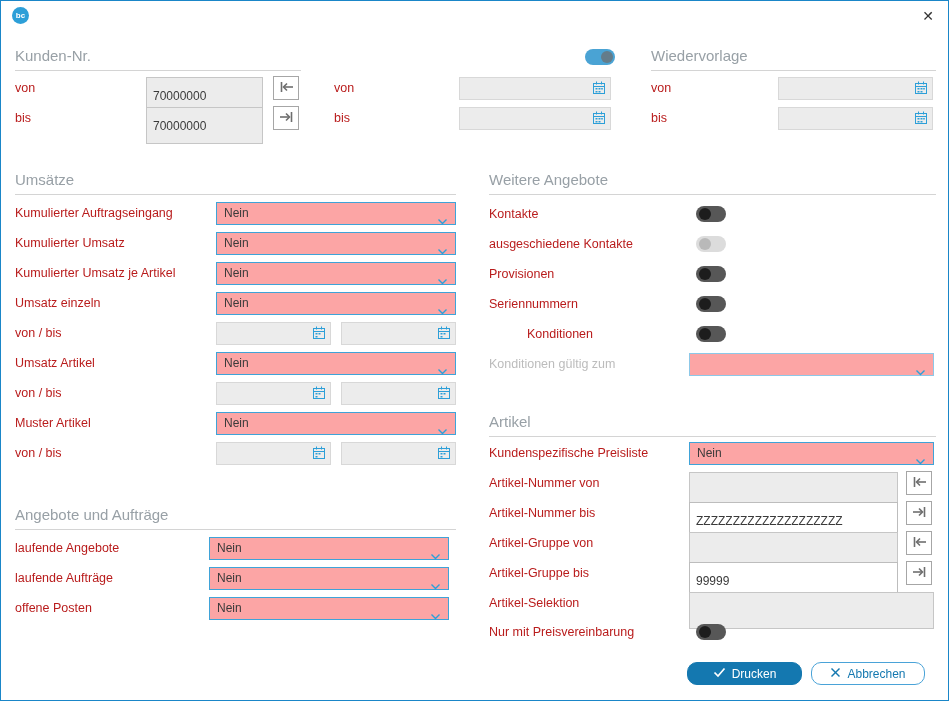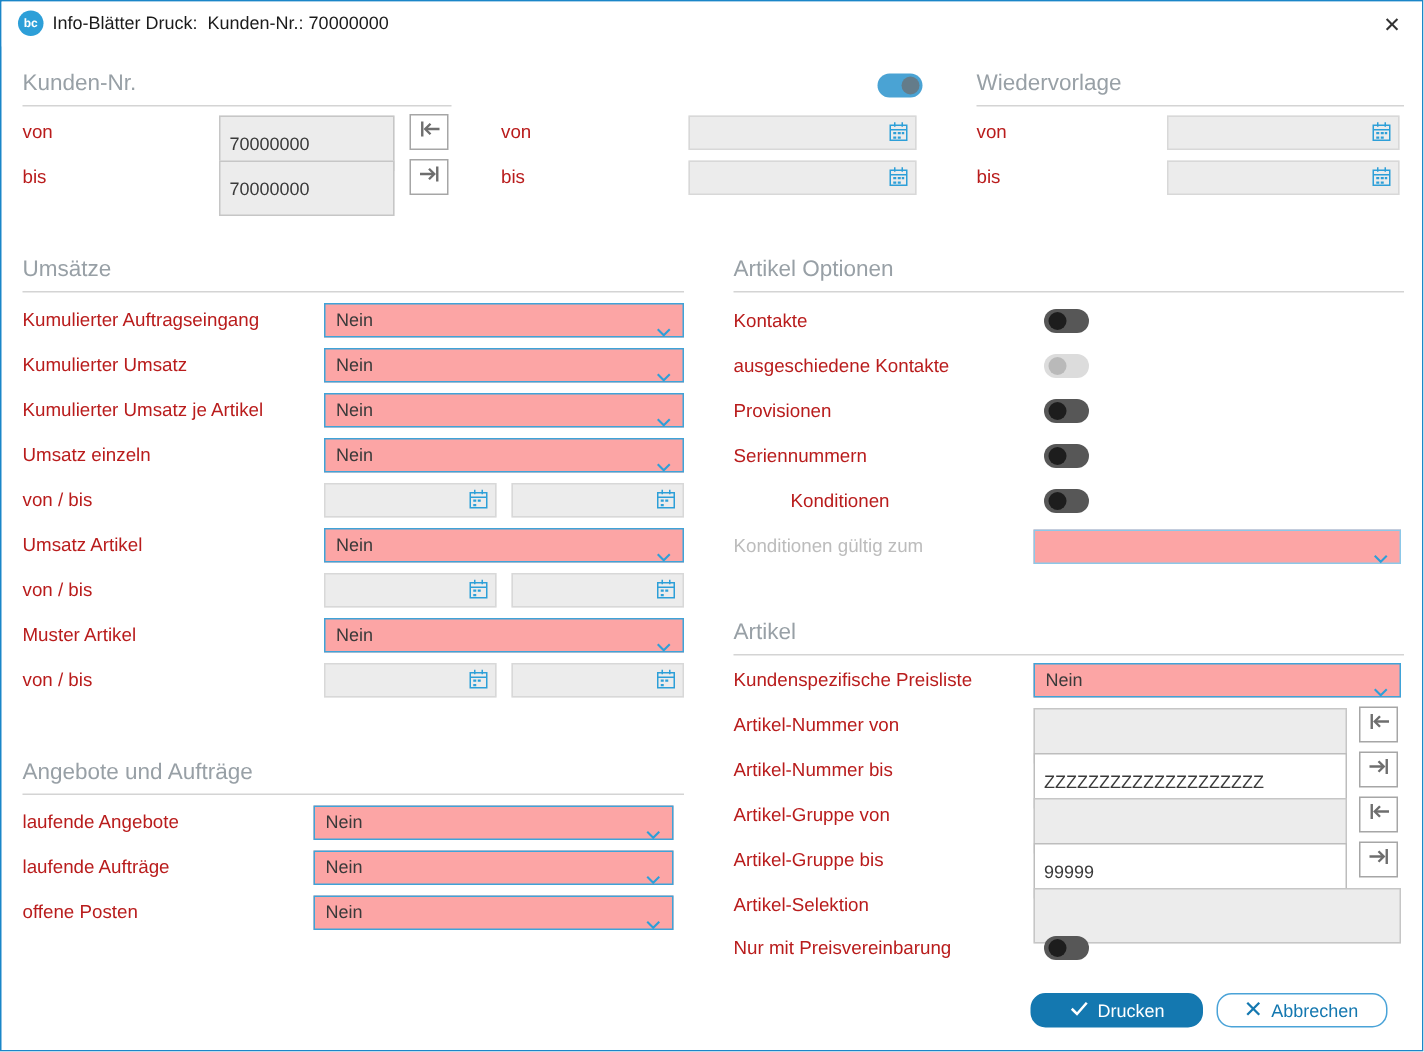--- a/index.html
+++ b/index.html
@@ -48,21 +48,20 @@
   .btn.primary { background:#1478b0; color:#fff; border:1px solid #1478b0; }
   .btn.secondary { background:#fff; color:#1478b0; border:1px solid #4aa3d8; }
 </style>
 </head>
 <body>
 
 <div class="dialog">
 
   <div class="titlebar">
     <div class="logo">bc</div>
-    <div class="title-text">Info-Blätter Druck:  Kunden-Nr.: 70000000</div>
     <div class="close-btn">✕</div>
   </div>
 
   <div class="hdr" style="left:14px; top:46px; width:286px;">Kunden-Nr.</div>
   <div class="label" style="left:14px; top:76px;">von</div>
   <input class="txt" style="left: 145px; top: 76px; width: 117px;" value="70000000">
   <div class="navbtn" style="left:272px; top:75px;">
     <span><svg width="15" height="12" viewBox="0 0 15 12">
           <line x1="2.5" y1="1" x2="2.5" y2="11" stroke="#6e6e6e" stroke-width="1.6"></line>
           <line x1="14" y1="6" x2="5" y2="6" stroke="#6e6e6e" stroke-width="1.6"></line>
@@ -282,21 +281,21 @@
   </div>
 
   <div class="label" style="left:14px; top:596px;">offene Posten</div>
   <div class="dd" style="left:208px; top:596px; width:240px;">
     <span>Nein</span>
     <span class="chev"><svg width="11" height="7" viewBox="0 0 11 7">
           <polyline points="1.5,1.5 5.5,5.5 9.5,1.5" fill="none" stroke="#2d9fd8" stroke-width="1.4"></polyline>
         </svg></span>
   </div>
 
-  <div class="hdr" style="left:488px; top:170px; width:447px;">Artikel Optionen</div>
+  <div class="hdr" style="left:488px; top:170px; width:447px;">Weitere Angebote</div>
 
   <div class="label" style="left:488px; top:202px;">Kontakte</div>
   <div class="toggle off" style="left:695px; top:205px;">
       <div class="knob"></div>
     </div>
 
   <div class="label" style="left:488px; top:232px;">ausgeschiedene Kontakte</div>
   <div class="toggle dis" style="left:695px; top:235px;">
       <div class="knob"></div>
     </div>

